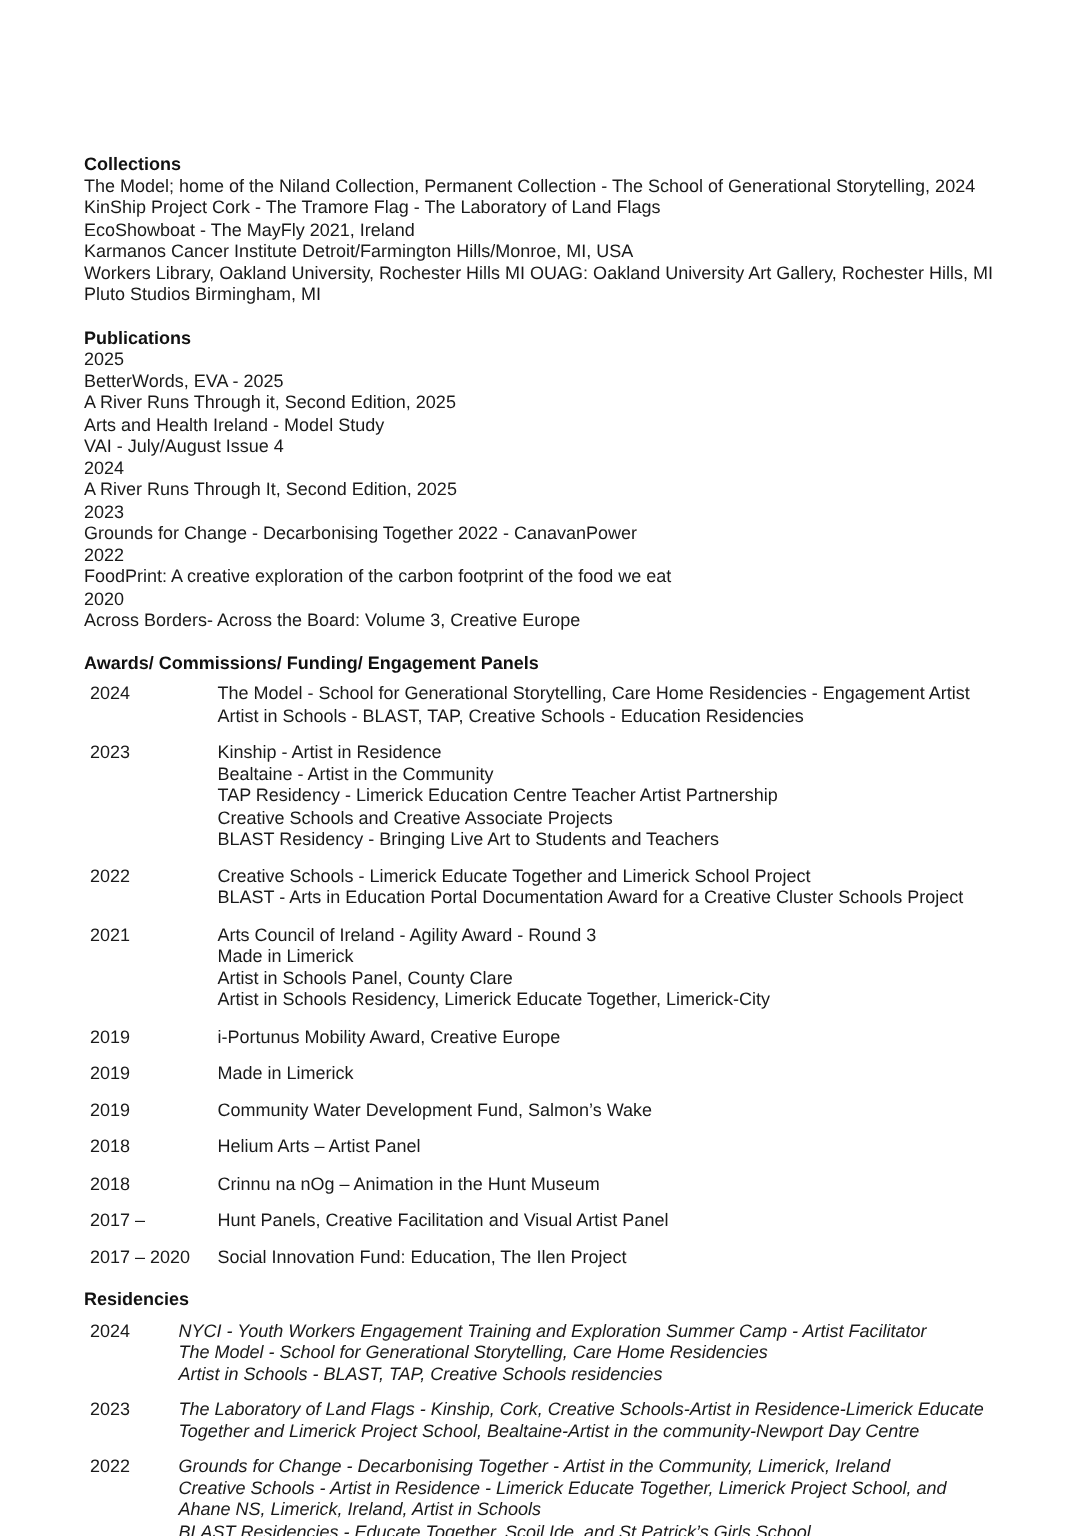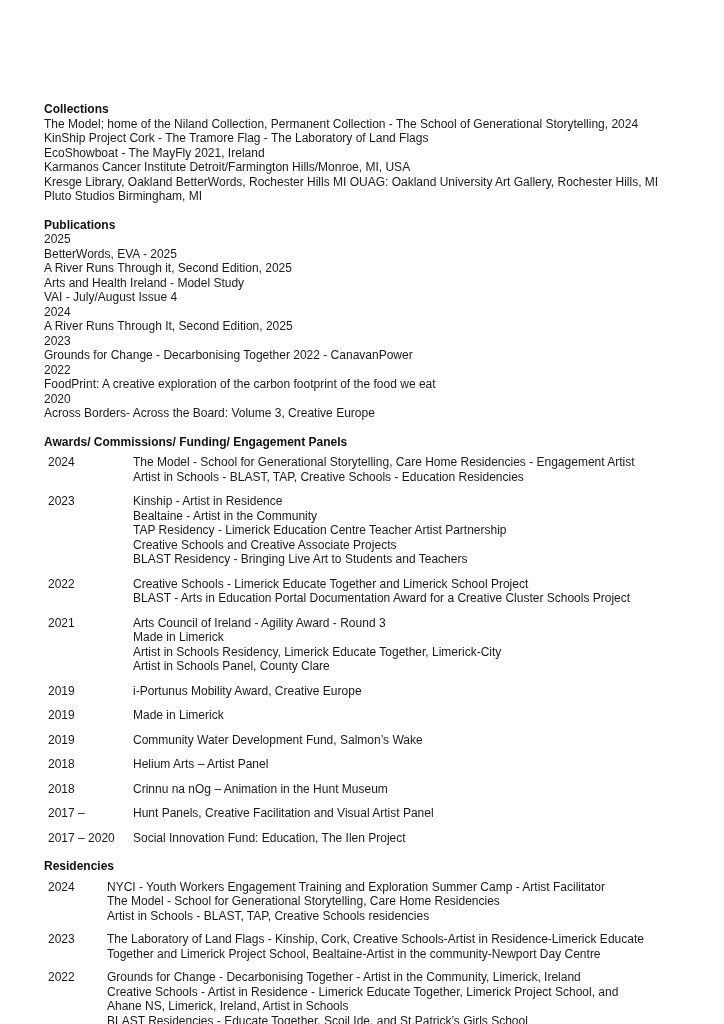--- a/index.html
+++ b/index.html
@@ -4,49 +4,49 @@
   <style>
     html, body { margin: 0; padding: 0; background: #ffffff; }
     body {
       width: 724px; height: 1024px; position: relative; overflow: hidden;
       font-family: "Liberation Sans", sans-serif; color: #1a1a1a;
       font-size: 12px;
     }
     .page { position: absolute; left: 44px; top: 102px; width: 640px; }
     .heading { font-weight: bold; font-size: 12px; line-height: 14.5px; color: #111; }
     .line { line-height: 14.5px; white-space: nowrap; }
-    .sec { margin-bottom: 14px; }
+    .sec { margin-bottom: 14px; margin-left: 12px; }
     
     .pub-row { display: flex; line-height: 14.5px; white-space: nowrap; flex-direction: column; }
     .pub-year { width: 44px; flex: none; }
     .pub-items { flex: 1; }
     
     .aw-list { margin-top: 6px; }
     .aw-row { display: flex; margin-bottom: 10px; }
     .aw-year { width: 85px; padding-left: 4px; flex: none; line-height: 14.5px; white-space: nowrap; }
     .aw-items { flex: 1; }
     
     .res-list { margin-top: 6px; }
     .res-row { display: flex; margin-bottom: 9px; }
     .res-year { width: 59px; padding-left: 4px; flex: none; line-height: 14.5px; }
-    .res-items { flex: 1; }
+    .res-items { flex: 1; font-style: italic; }
     .res-items .line { white-space: normal; }
   </style>
 </head>
 <body>
 
 <div class="page">
 
   <section class="sec">
     <div class="heading">Collections</div>
     <div class="line">The Model; home of the Niland Collection, Permanent Collection - The School of Generational Storytelling, 2024</div>
     <div class="line">KinShip Project Cork - The Tramore Flag - The Laboratory of Land Flags</div>
     <div class="line">EcoShowboat - The MayFly 2021, Ireland</div>
     <div class="line">Karmanos Cancer Institute Detroit/Farmington Hills/Monroe, MI, USA</div>
-    <div class="line">Kresge Library, Oakland BetterWords, Rochester Hills MI OUAG: Oakland University Art Gallery, Rochester Hills, MI</div>
+    <div class="line">Workers Library, Oakland University, Rochester Hills MI OUAG: Oakland University Art Gallery, Rochester Hills, MI</div>
     <div class="line">Pluto Studios Birmingham, MI</div>
   </section>
 
   <section class="sec">
     <div class="heading">Publications</div>
     <div class="pub-row">
       <div class="pub-year">2025</div>
       <div class="pub-items">
         <div>BetterWords, EVA - 2025</div>
         <div>A River Runs Through it, Second Edition, 2025</div>
@@ -105,22 +105,22 @@
         <div class="aw-items">
           <div class="line">Creative Schools - Limerick Educate Together and Limerick School Project</div>
           <div class="line">BLAST - Arts in Education Portal Documentation Award for a Creative Cluster Schools Project</div>
         </div>
       </div>
       <div class="aw-row">
         <div class="aw-year">2021</div>
         <div class="aw-items">
           <div class="line">Arts Council of Ireland - Agility Award - Round 3</div>
           <div class="line">Made in Limerick</div>
+          <div class="line">Artist in Schools Panel, County Clare</div>
           <div class="line">Artist in Schools Residency, Limerick Educate Together, Limerick-City</div>
-          <div class="line">Artist in Schools Panel, County Clare</div>
         </div>
       </div>
       <div class="aw-row">
         <div class="aw-year">2019</div>
         <div class="aw-items">
             <div class="line">i-Portunus Mobility Award, Creative Europe</div>
           </div>
       </div>
       <div class="aw-row">
         <div class="aw-year">2019</div>

